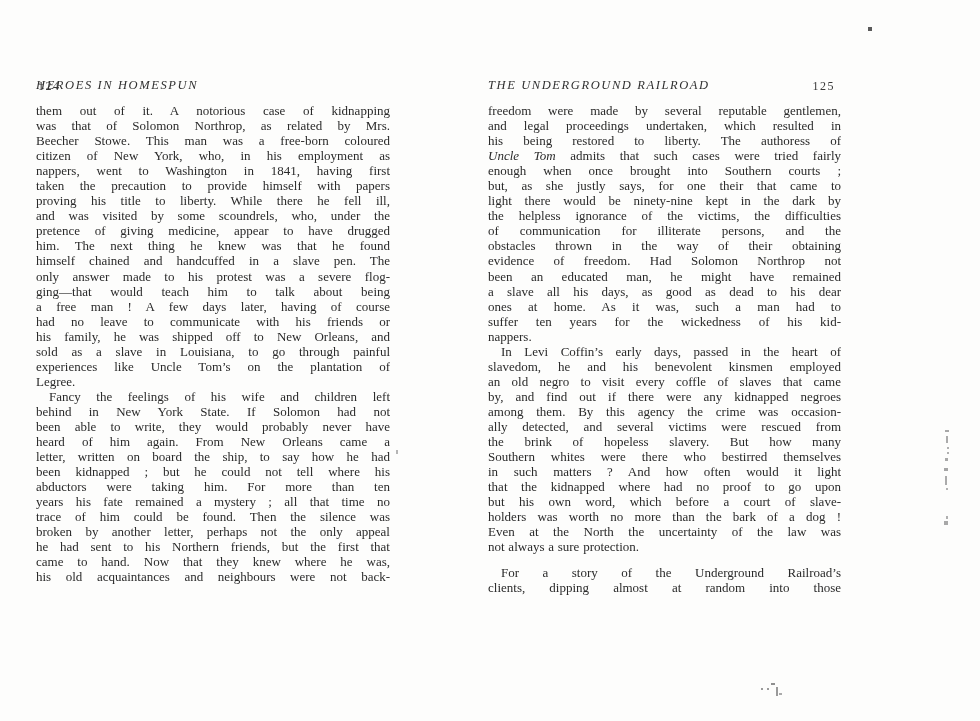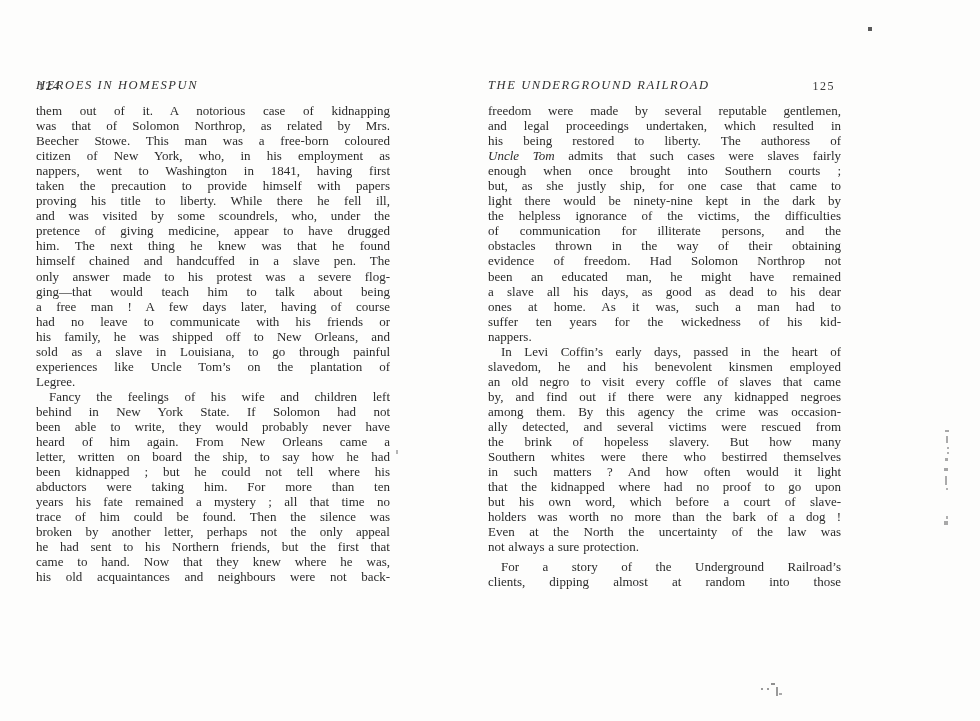--- a/index.html
+++ b/index.html
@@ -25,21 +25,21 @@
   }
   .page-left  .page-num { left:2px; }
   .page-right .page-num { right:6px; }
   .body-text { font-size:13px; line-height:15.05px; word-spacing:0.5px; }
   .line {
     height:15.05px; overflow:hidden;
     text-align:justify; text-align-last:justify;
   }
   .line.end    { text-align-last:left; }
   .line.indent { text-indent:13px; }
-  .paragraph.space-before { margin-top:5px; }
+  .paragraph.space-before { margin-top:11px; }
   .italic { font-style:italic; }
   .artifact { position:absolute; }
 </style>
 </head>
 <body>
 
 <div id="scan">
 
   <div class="page page-left">
     <div class="running-head">
@@ -89,23 +89,23 @@
   <div class="page page-right">
     <div class="running-head">
       <span>THE UNDERGROUND RAILROAD</span>
       <span class="page-num">125</span>
     </div>
     <div class="body-text">
         <div class="paragraph">
           <div class="line">freedom were made by several reputable gentlemen,</div>
           <div class="line">and legal proceedings undertaken, which resulted in</div>
           <div class="line">his being restored to liberty.  The authoress of</div>
-          <div class="line"><span class="italic">Uncle Tom</span><span> admits that such cases were slaves fairly</span></div>
+          <div class="line"><span class="italic">Uncle Tom</span><span> admits that such cases were tried fairly</span></div>
           <div class="line">enough when once brought into Southern courts ;</div>
-          <div class="line">but, as she justly ship, for one case that came to</div>
+          <div class="line">but, as she justly says, for one their that came to</div>
           <div class="line">light there would be ninety-nine kept in the dark by</div>
           <div class="line">the helpless ignorance of the victims, the difficulties</div>
           <div class="line">of communication for illiterate persons, and the</div>
           <div class="line">obstacles thrown in the way of their obtaining</div>
           <div class="line">evidence of freedom.  Had Solomon Northrop not</div>
           <div class="line">been an educated man, he might have remained</div>
           <div class="line">a slave all his days, as good as dead to his dear</div>
           <div class="line">ones at home.  As it was, such a man had to</div>
           <div class="line">suffer ten years for the wickedness of his kid-</div>
           <div class="line end">nappers.</div>

